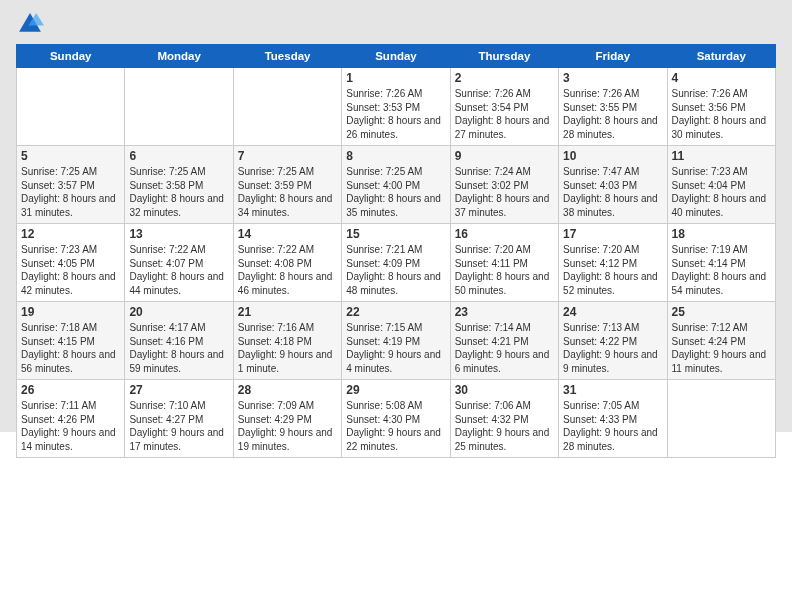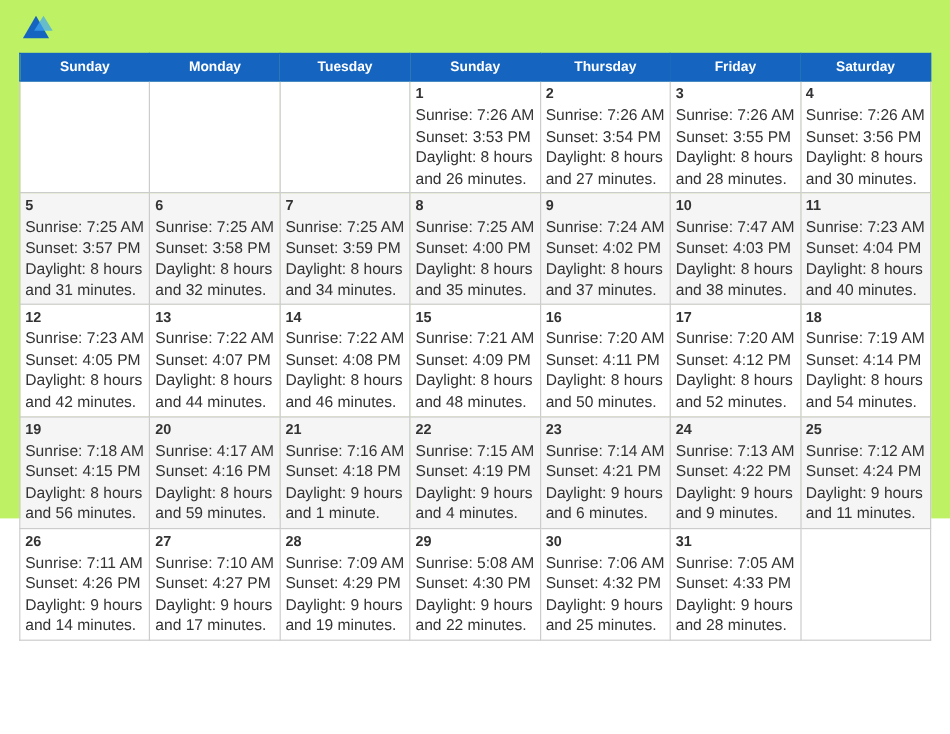--- a/index.html
+++ b/index.html
@@ -6,21 +6,21 @@
     body {
       font-family: Arial, sans-serif;
       background: #fff;
       width: 792px;
       height: 612px;
       overflow: hidden;
     }
     .page {
       width: 792px;
       height: 432px;
-      background: #bef264;
+      background: #e5e5e5;
       padding: 10px 16px 10px 16px;
     }
     .header {
       display: flex;
       align-items: flex-start;
       justify-content: space-between;
       margin-bottom: 6px;
     }
     .logo {
       display: flex;
@@ -82,21 +82,21 @@
       height: 78px;
       width: calc(100% / 7);
     }
     .day-num {
       font-size: 12px;
       font-weight: bold;
       display: block;
       margin-bottom: 2px;
     }
     .day-info {
-      font-size: 13px;
+      font-size: 10px;
       color: #333;
       line-height: 1.35;
     }
     .empty-cell {
       background: #f9f9f9;
     }
     tr:nth-child(odd) td { background: #fff; }
     tr:nth-child(even) td { background: #f5f5f5; }
     .calendar thead tr th { background: #1565C0; }
   </style>
@@ -184,21 +184,21 @@
           </td>
           <td>
             <span class="day-num">8</span>
             <div class="day-info">Sunrise: 7:25 AM
 Sunset: 4:00 PM
 Daylight: 8 hours and 35 minutes.</div>
           </td>
           <td>
             <span class="day-num">9</span>
             <div class="day-info">Sunrise: 7:24 AM
-Sunset: 4:02 PM
+Sunset: 3:02 PM
 Daylight: 8 hours and 37 minutes.</div>
           </td>
           <td>
             <span class="day-num">10</span>
             <div class="day-info">Sunrise: 7:47 AM
 Sunset: 4:03 PM
 Daylight: 8 hours and 38 minutes.</div>
           </td>
           <td>
             <span class="day-num">11</span>

